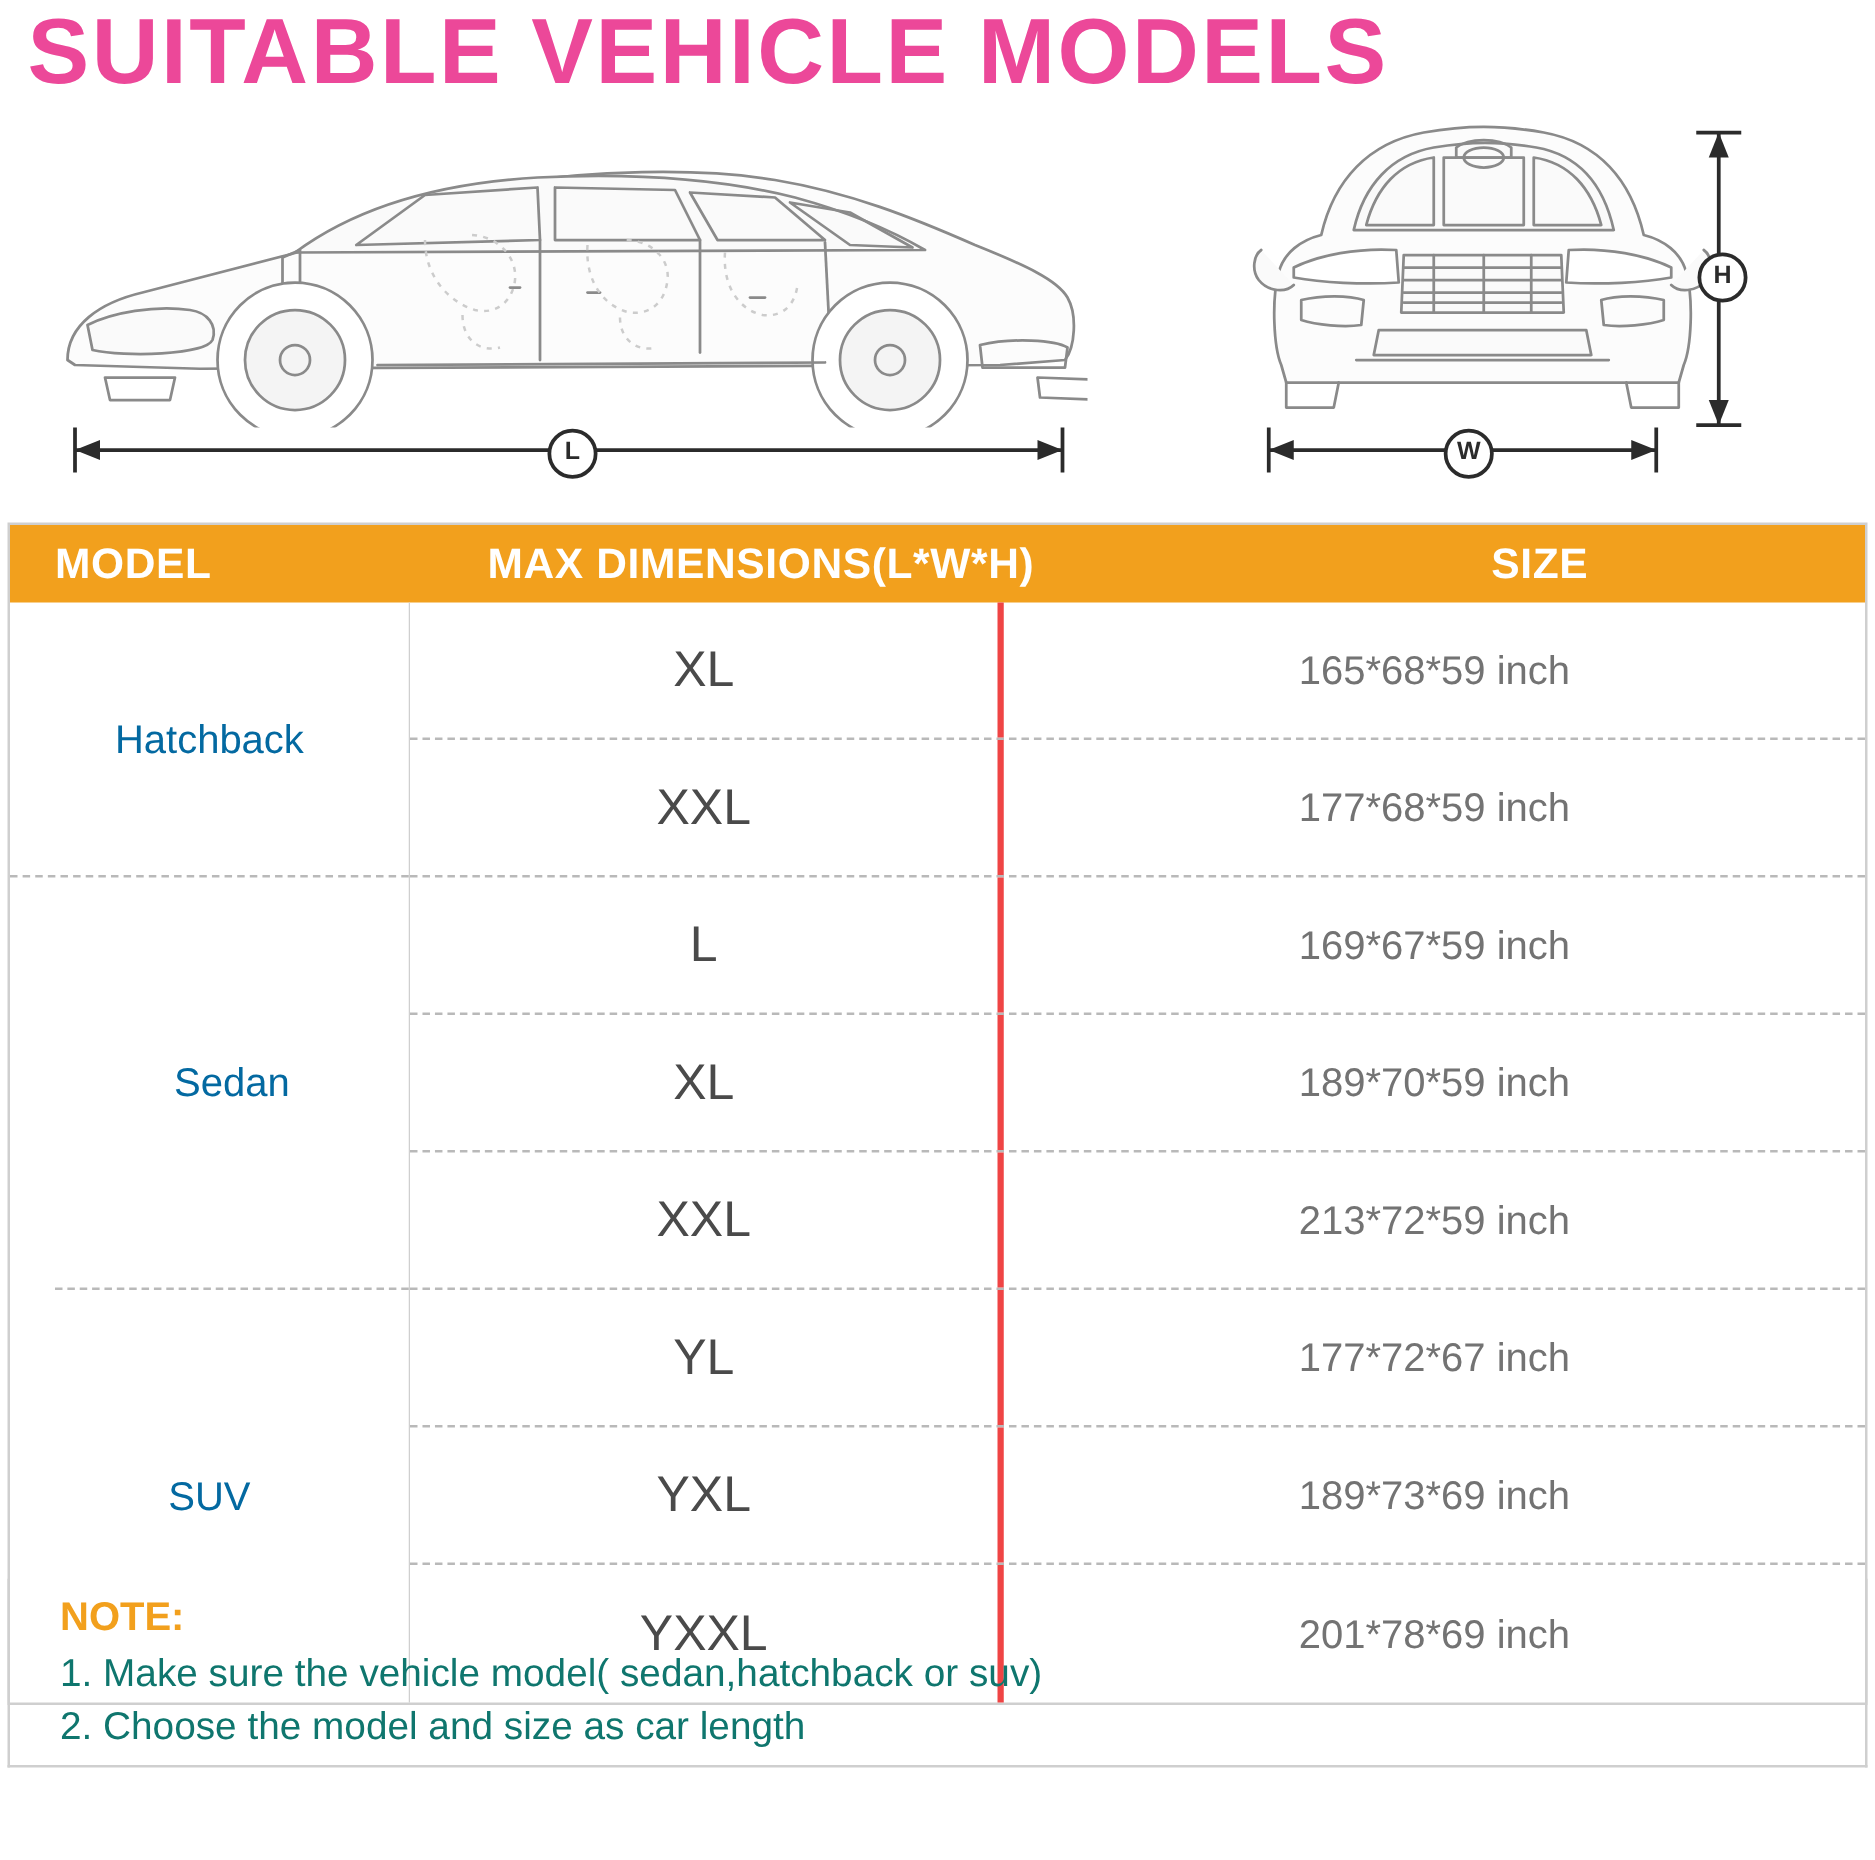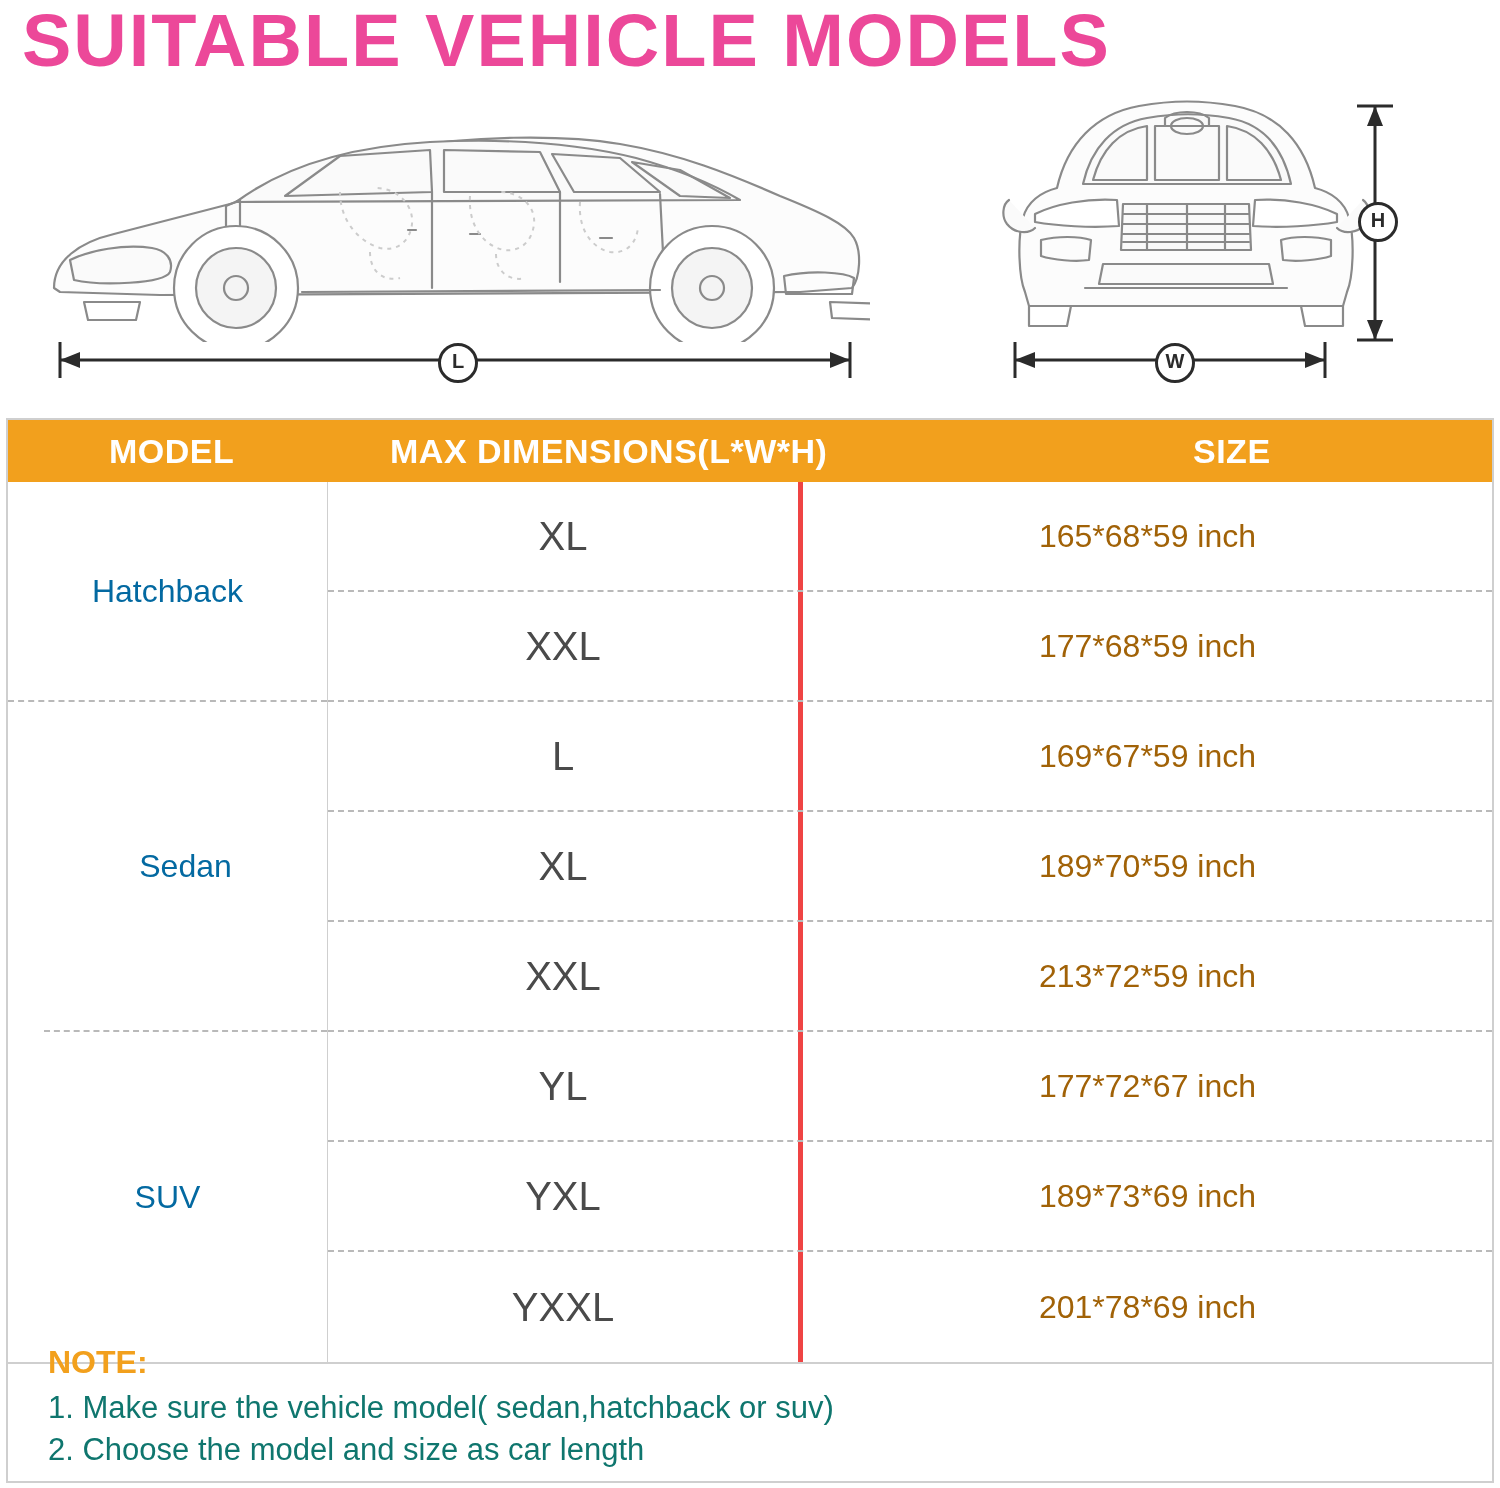--- a/index.html
+++ b/index.html
@@ -82,21 +82,21 @@
     height: 62px;
   }
   .thead .cell {
     display: flex;
     align-items: center;
     font-size: 34px;
     font-weight: bold;
     color: #ffffff;
     letter-spacing: 0.5px;
   }
-  .col-model { width: 320px; box-sizing: border-box; padding-left: 101px; }
+  .col-model { width: 320px; box-sizing: border-box; padding-left: 36px; }
   .col-size { width: 475px; box-sizing: border-box; padding-left: 176px; }
   .col-dims { width: 689px; box-sizing: border-box; padding-left: 62px; }
   .tbody { display: flex; }
   .model-col {
     width: 320px;
     border-right: 1px solid #cfcfcf;
     box-sizing: border-box;
   }
   .model-cell {
     display: flex;
@@ -128,29 +128,29 @@
     color: #4a4a4a;
     border-right: 5px solid #ef4444;
     box-sizing: border-box;
   }
   .dim-cell {
     width: 689px;
     display: flex;
     align-items: center;
     justify-content: center;
     font-size: 32px;
-    color: #a16207;
+    color: #737373;
     box-sizing: border-box;
     text-align: right;
   }
   
   .note {
     position: absolute;
     left: 6px;
-    top: 1332px;
+    top: 1263px;
     width: 1488px;
     box-sizing: border-box;
     border: 2px solid #cfcfcf;
     border-top: none;
     padding: 12px 0 10px 40px;
   }
   .note-title {
     color: #f2a01d;
     font-weight: bold;
     font-size: 32px;

